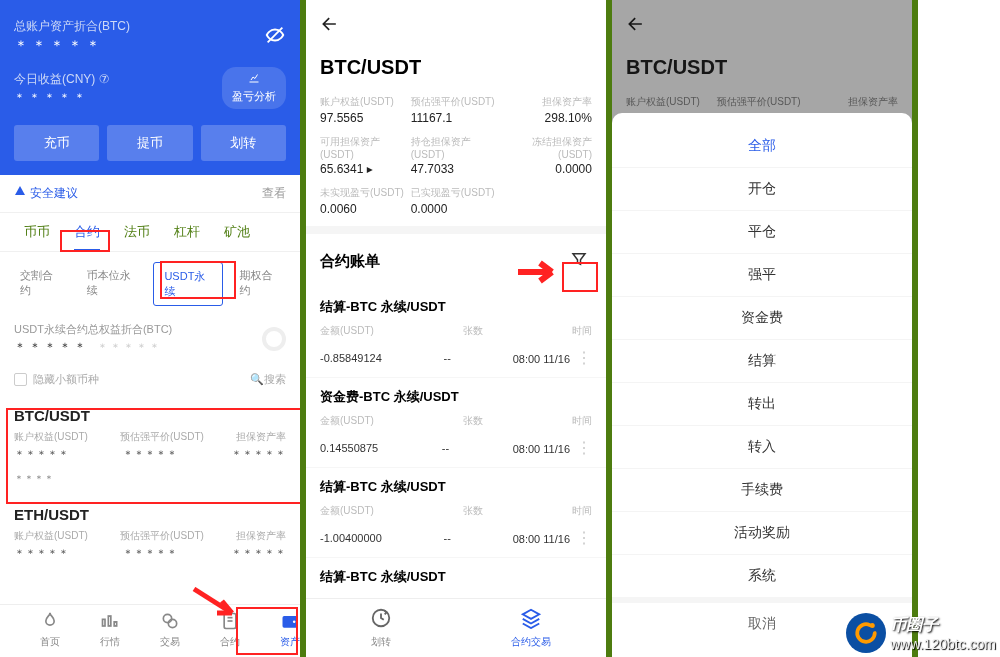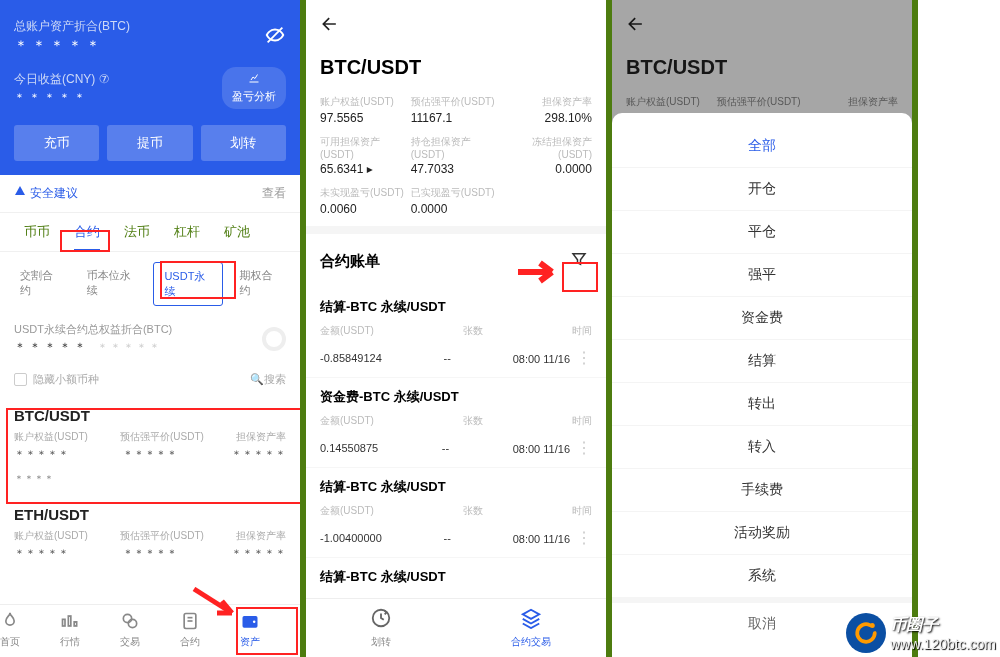--- a/index.html
+++ b/index.html
@@ -31,21 +31,21 @@
 .equity-row .stars { color:#333; font-size:12px; letter-spacing:3px; }
 .donut { width:24px; height:24px; border:4px solid #eee; border-radius:50%; margin-left:auto; }
 .hide-row { display:flex; justify-content:space-between; padding:10px 14px; font-size:11px; color:#aaa; }
 .hide-l { display:flex; gap:6px; align-items:center; }
 .chk { width:13px; height:13px; border:1px solid #ccc; border-radius:2px; }
 .asset-card { padding:10px 14px; }
 .asset-pair { font-size:15px; font-weight:600; color:#222; margin-bottom:6px; }
 .asset-cols { display:flex; justify-content:space-between; font-size:10px; color:#aaa; }
 .asset-vals { display:flex; justify-content:space-between; font-size:11px; color:#555; margin-top:3px; }
 .bottomnav { position:absolute; bottom:0; left:0; right:0; display:flex; border-top:1px solid #eee; background:#fff; }
-.nav-item { flex:1; text-align:left; padding:6px 0 8px; }
+.nav-item { flex:1; text-align:right; padding:6px 0 8px; }
 .nav-item svg { width:20px; height:20px; }
 .nav-label { font-size:10px; color:#888; }
 .nav-item.active .nav-label { color:#2a5ce8; }
 
 
 .s2-back { padding:14px; }
 .s2-title { font-size:20px; font-weight:700; padding:4px 14px 16px; }
 .s2-grid { display:flex; flex-wrap:wrap; padding:0 14px; }
 .s2-cell { width:33.33%; margin-bottom:10px; }
 .s2-cell:nth-child(3n) { text-align:right; }

